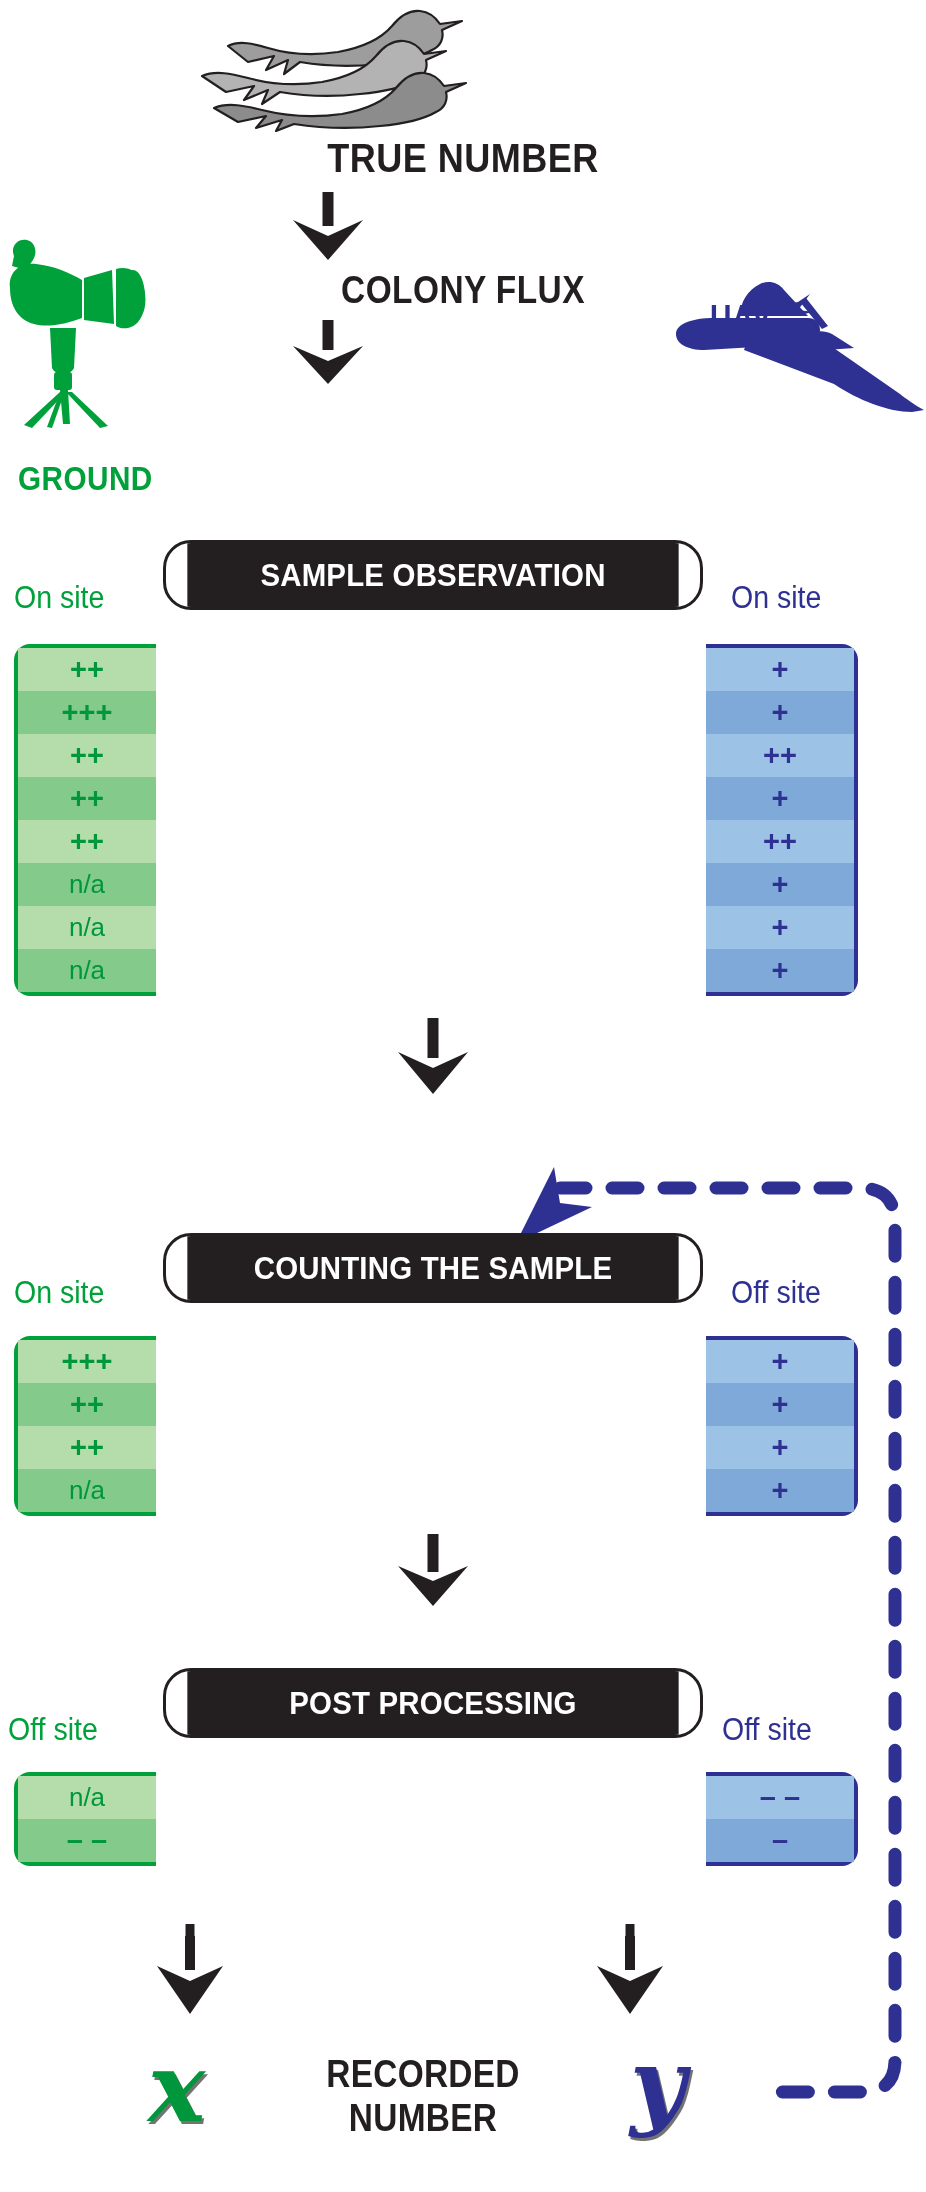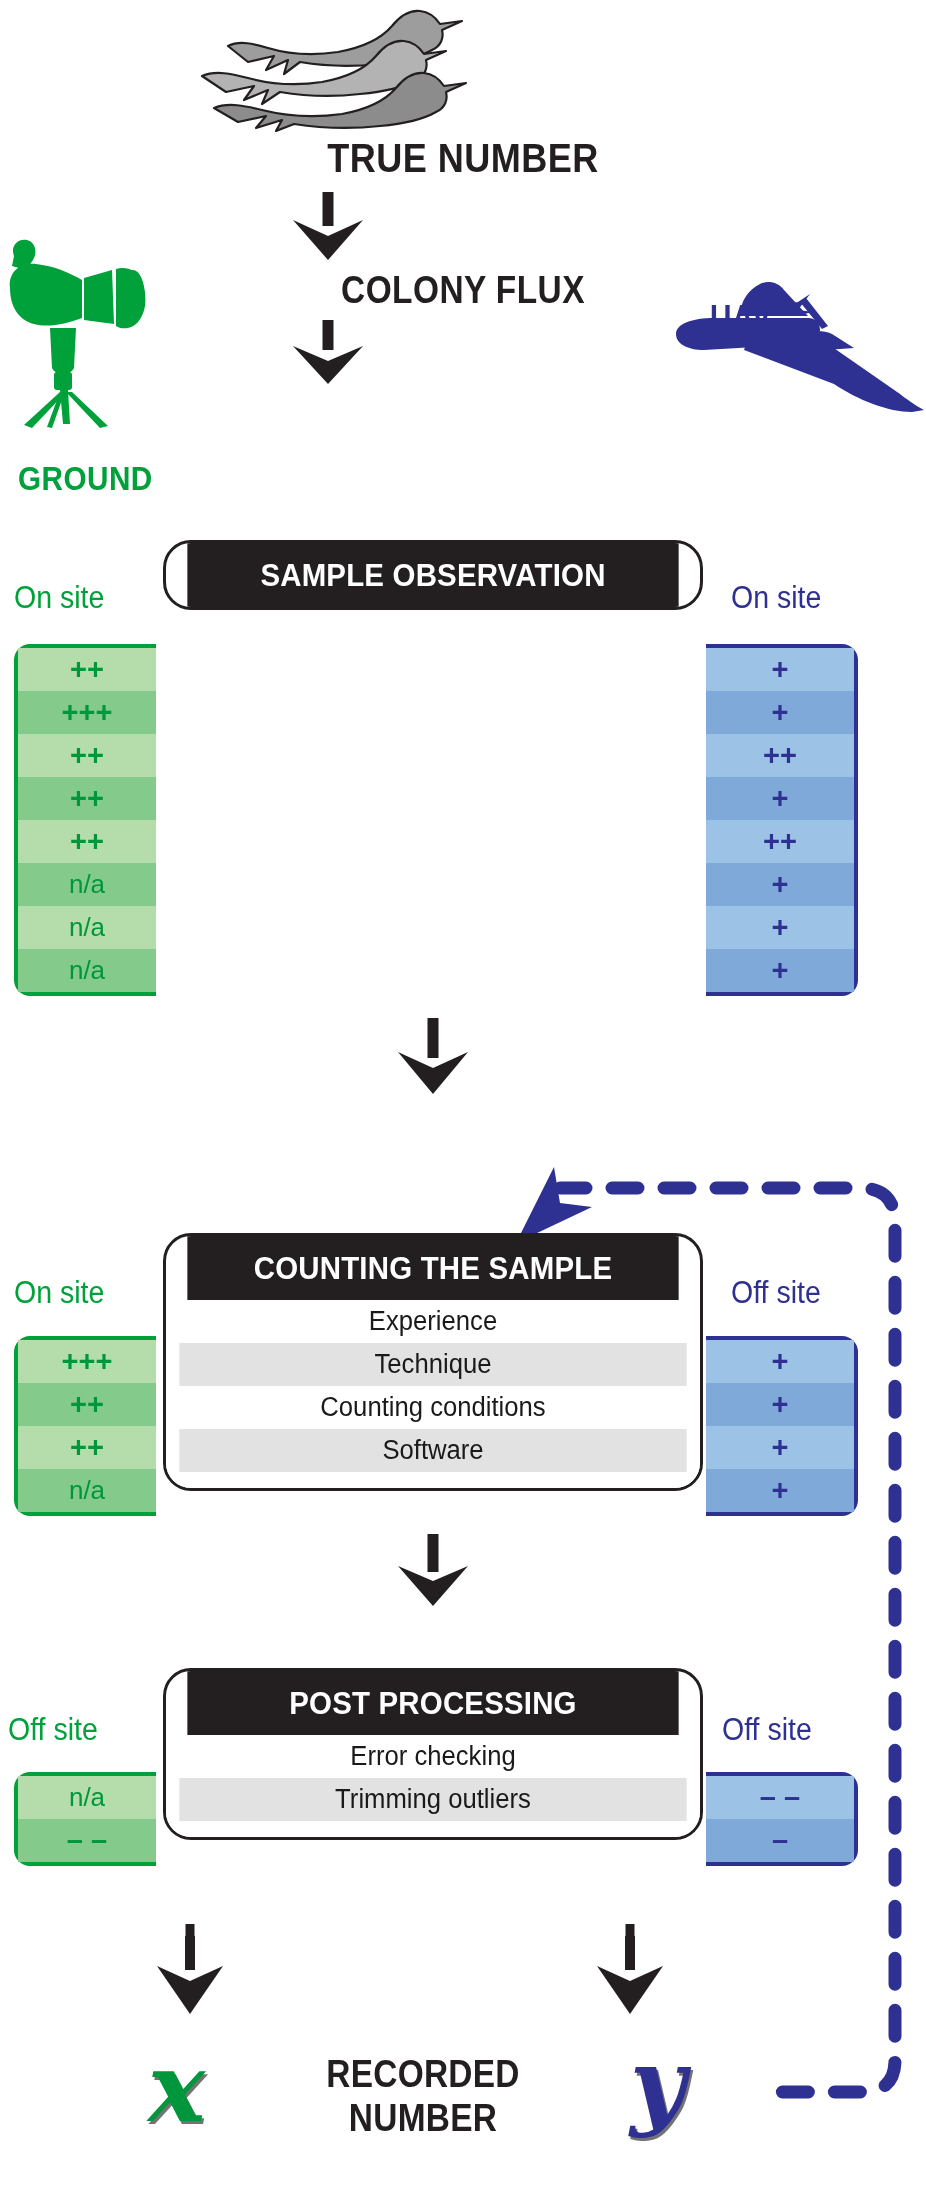--- a/index.html
+++ b/index.html
@@ -222,26 +222,20 @@
   <div class="strip right" style="left:706px;top:1336px;width:152px;">
     <div class="cell odd">+</div>
     <div class="cell even">+</div>
     <div class="cell odd">+</div>
     <div class="cell even">+</div>
   </div>
 
   <div class="block" style="left:163px;top:1233px;width:540px;">
     <div class="block-card">
       <div class="block-head">COUNTING THE SAMPLE</div>
-      <div class="rows">
-        <div class="row odd">Experience</div>
-        <div class="row even">Technique</div>
-        <div class="row odd">Counting conditions</div>
-        <div class="row even">Software</div>
-      </div>
     </div>
   </div>
 
   <div class="arrow" style="left:388px;top:1534px;width:90px;height:72px;">
     <div class="shaft" style="top:0;width:11px;height:38px;"></div>
     <svg width="90" height="40" viewBox="0 0 90 40" style="top:32px;">
       <path d="M10 0 L45 40 L80 0 L45 15 Z" fill="#231f20"></path>
     </svg>
   </div>
 
@@ -254,24 +248,20 @@
   </div>
 
   <div class="strip right" style="left:706px;top:1772px;width:152px;">
     <div class="cell odd">– –</div>
     <div class="cell even">–</div>
   </div>
 
   <div class="block" style="left:163px;top:1668px;width:540px;">
     <div class="block-card">
       <div class="block-head">POST PROCESSING</div>
-      <div class="rows">
-        <div class="row odd">Error checking</div>
-        <div class="row even">Trimming outliers</div>
-      </div>
     </div>
   </div>
 
   <svg class="abs" style="left:150px;top:1918px;width:560px;height:36px;" viewBox="0 0 560 36">
     <path d="M40 6 L40 36 M480 6 L480 36" stroke="#231f20" stroke-width="9" fill="none"></path>
   </svg>
 
   <div class="arrow" style="left:145px;top:1936px;width:90px;height:80px;">
     <div class="shaft" style="top:0;width:10px;height:34px;"></div>
     <svg width="90" height="48" viewBox="0 0 90 48" style="top:30px;">

